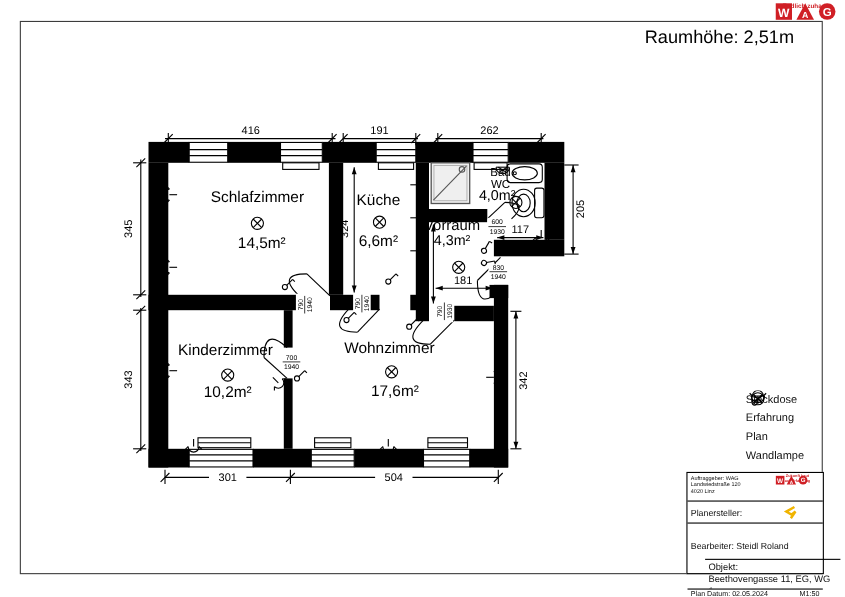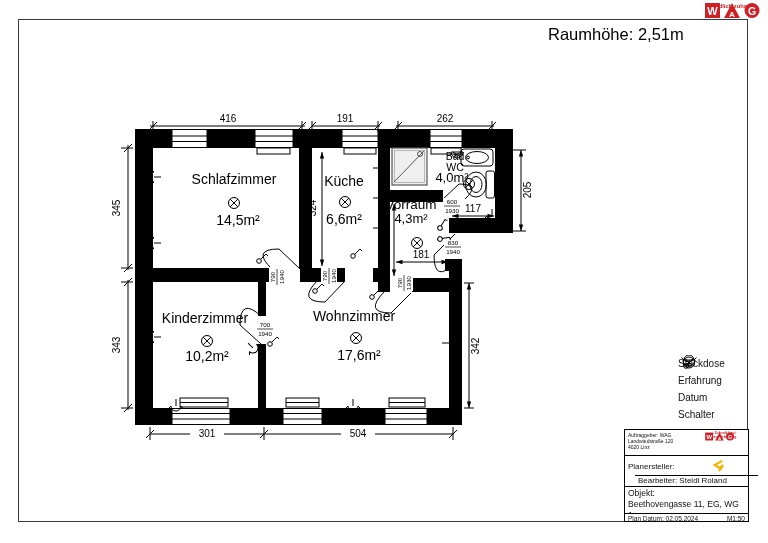--- a/index.html
+++ b/index.html
@@ -2,40 +2,40 @@
 <html><head>
 <meta charset="utf-8">
 <style>
   * { margin:0; padding:0; box-sizing:border-box; }
   html,body { width:768px; height:543px; background:#fff; overflow:hidden;
               font-family:"Liberation Sans", sans-serif; color:#111; }
   .sheet { position:relative; width:768px; height:543px; background:#fff; }
   .frame { position:absolute; left:18px; top:19px; width:730px; height:503px;
            border:1.6px solid #3c3c3c; }
   svg { position:absolute; left:0; top:0; font-family:"Liberation Sans", sans-serif; }
-  .hdr { position:absolute; left:548px; top:24px; width:212px; text-align:left;
+  .hdr { position:absolute; left:548px; top:24px; width:212px; text-align:center;
          font-size:16.5px; line-height:20.5px; color:#000; }
   .toplogo { position:absolute; left:705px; top:2px; width:60px; }
   .toplogo .tag { font-size:5.8px; font-weight:bold; color:#d01f25; text-align:center; margin-top:1px; }
   .legend { position:absolute; left:678px; top:355px; }
   .legend .li { display:flex; align-items:center; height:17px; font-size:10px; color:#111; }
   .legend .sym { width:22px; height:15px; flex:0 0 22px; }
   .tblock { position:absolute; left:624px; top:429px; width:125px; height:93px;
             border:1px solid #000; background:#fff; font-size:8px; }
   .tb-row { position:relative; width:100%; border-top:1px solid #000; overflow:hidden; }
   .tb-row:first-child { border-top:none; }
   .r1 { height:25px; padding:2px 3px; font-size:5px; line-height:6px; }
   .r1 .mini { position:absolute; right:3px; top:2px; width:40px; text-align:center; }
   .r1 .mini .mtag { font-size:3.5px; line-height:3.8px; font-weight:bold; color:#d01f25; }
   .r2 { height:20px; padding:6px 3px 0 3px; font-size:8px; }
   .r2 .brand { position:absolute; right:3px; top:3px; display:flex; align-items:center; }
   .r2 .brand .lt { color:#9a9a9a; font-size:8px; }
   .r2 .brand .bd { color:#1c2733; font-size:8px; font-weight:bold;margin-top:44px; }
-  .r3 { height:11px; padding:0 3px; font-size:8px;margin-left:10px; }
-  .r4 { height:27px; padding:1px 3px; font-size:8.5px; line-height:11px; }
+  .r3 { height:11px; padding:16px 3px; font-size:8px; }
+  .r4 { height:27px; padding:1px 3px; font-size:8.5px; line-height:11px;margin-left:16px; }
   .r5 { height:9px; padding:0 3px; font-size:6.5px; display:flex; justify-content:space-between; align-items:center; }
 </style>
 </head>
 <body>
 
 <div class="sheet">
 
   <div class="frame"></div>
 
   <svg width="768" height="543" viewBox="0 0 768 543">
@@ -397,32 +397,32 @@
       <span>Erfahrung</span>
     </div>
     <div class="li">
       <svg class="sym" viewBox="0 0 22 15">
         <g transform="translate(11,7.5)">
             <circle cx="0" cy="0" r="5.5" fill="none" stroke="#000"></circle>
             <line x1="-3.9" y1="-3.9" x2="3.9" y2="3.9" stroke="#000"></line>
             <line x1="-3.9" y1="3.9" x2="3.9" y2="-3.9" stroke="#000"></line>
           </g>
       </svg>
-      <span>Datum</span>
+      <span>Plan</span>
     </div>
     <div class="li">
       <svg class="sym" viewBox="0 0 22 15">
         <g transform="translate(11,5)">
             <line x1="-6" y1="0" x2="6" y2="0" stroke="#000"></line>
             <path d="M -6 0 A 6 6 0 0 0 6 0" fill="none" stroke="#000"></path>
             <line x1="-4" y1="0" x2="3" y2="4.5" stroke="#000"></line>
             <line x1="4" y1="0" x2="-3" y2="4.5" stroke="#000"></line>
           </g>
       </svg>
-      <span>Schalter</span>
+      <span>Wandlampe</span>
     </div>
   </div>
 
   <div class="tblock">
     <div class="tb-row r1">
       <div>Auftraggeber: WAG</div>
       <div>Landwiedstraße 120</div>
       <div>4020 Linz</div>
       <div class="mini">
         <svg width="30" height="9" viewBox="0 0 56 17">

